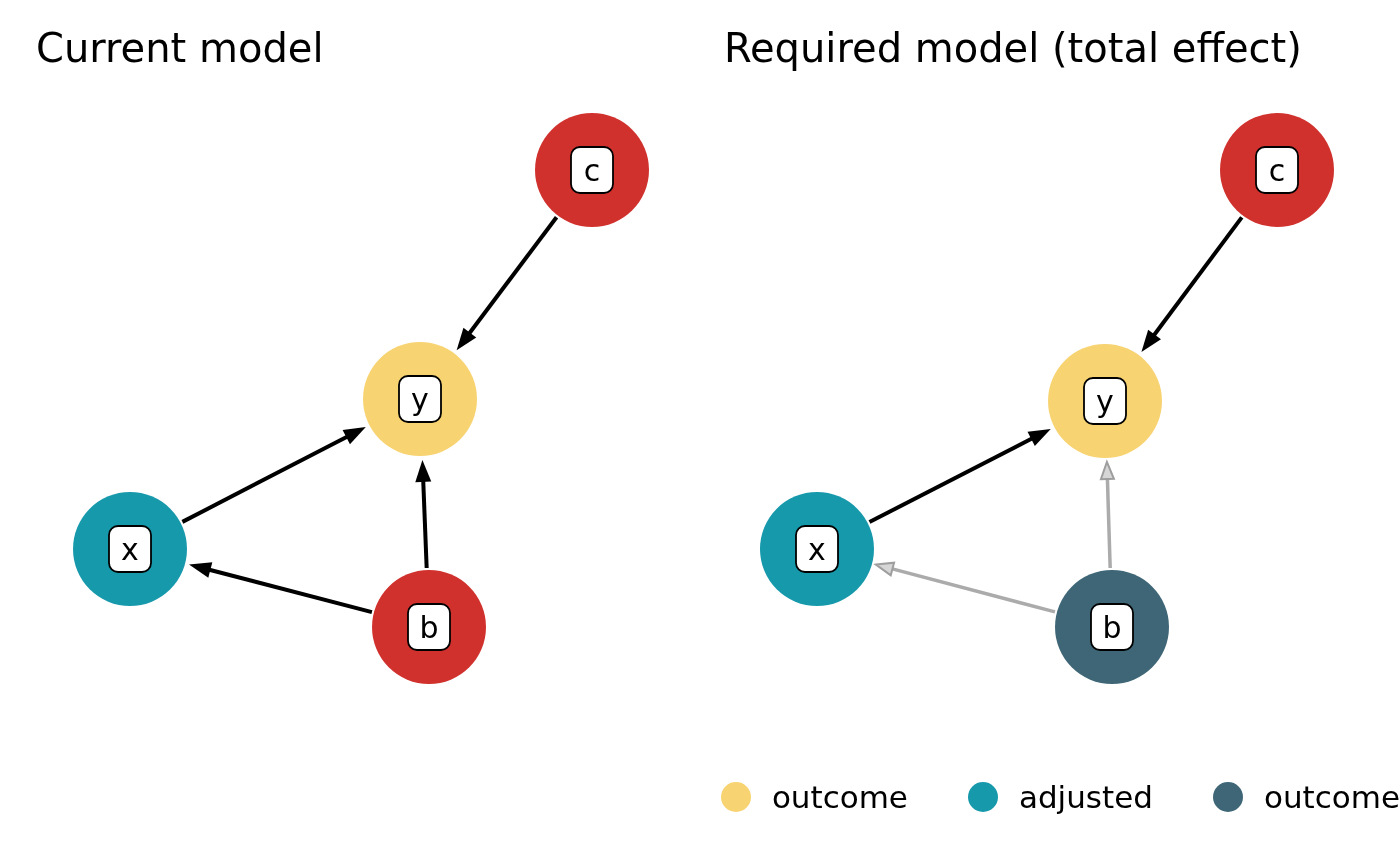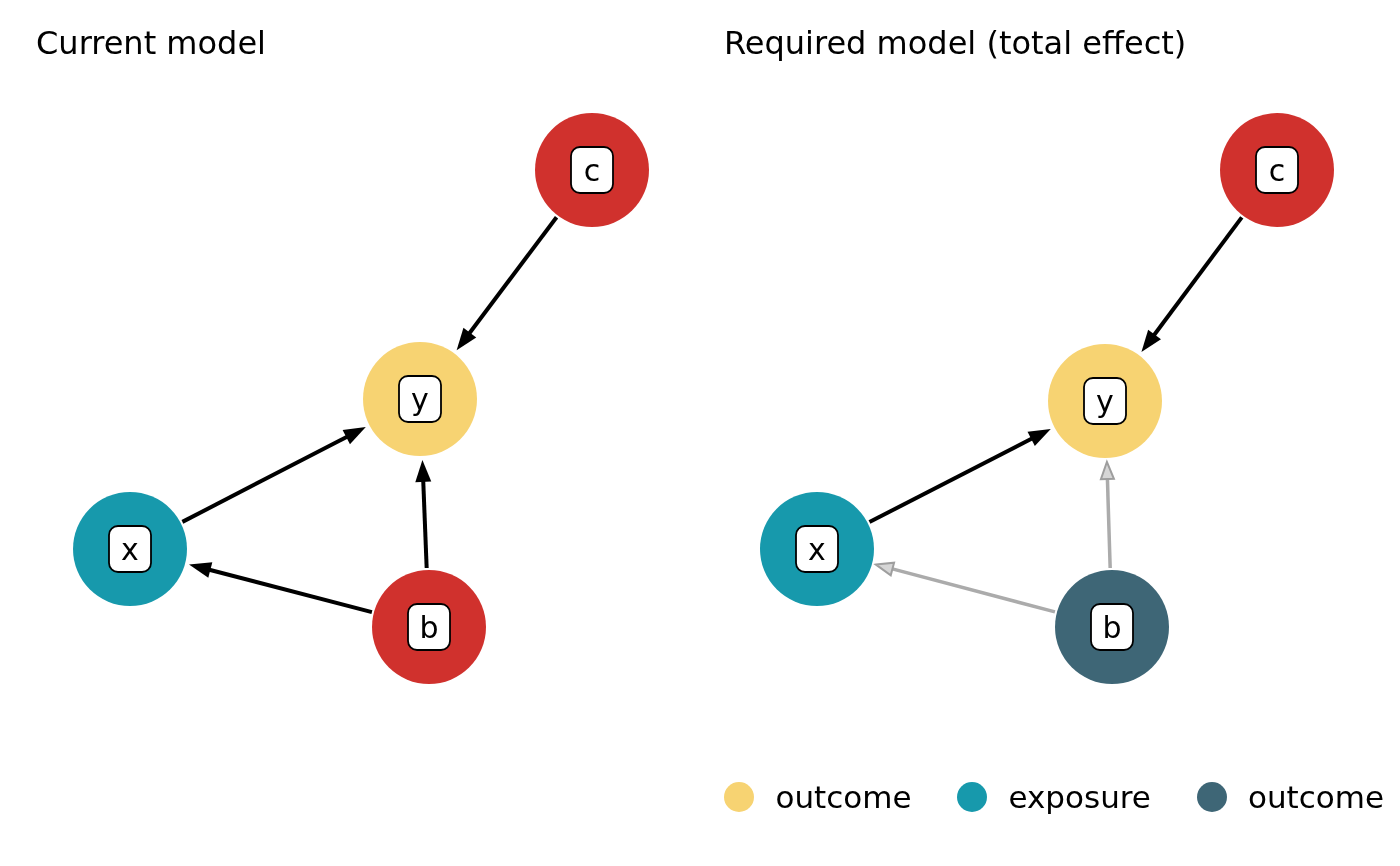--- a/index.html
+++ b/index.html
@@ -11,42 +11,42 @@
   .canvas {
     position: relative;
     width: 1400px;
     height: 866px;
     background: #ffffff;
     overflow: hidden;
   }
   .panel-title {
     position: absolute;
     top: 24px;
-    font-size: 32px;
+    font-size: 40px;
     line-height: 1.2;
     color: #000000;
     white-space: nowrap;
   }
   #title-left  { left: 36px; }
   #title-right { left: 724px; }
   #dag-svg {
     position: absolute;
     left: 0;
     top: 0;
   }
   #dag-svg text {
     font-family: "DejaVu Sans", "Liberation Sans", sans-serif;
   }
   .legend {
     position: absolute;
     top: 779px;
-    right: 16px;
+    right: 0;
     display: flex;
     align-items: flex-start;
-    column-gap: 46px;
+    column-gap: 60px;
   }
   .legend-item {
     display: flex;
     align-items: center;
     column-gap: 21px;
   }
   .legend-dot {
     display: inline-block;
     width: 30px;
     height: 30px;
@@ -111,21 +111,21 @@
       <text x="1112" y="627" text-anchor="middle" dominant-baseline="central" font-size="30" fill="#000000">b</text>
     </svg>
 
   <div class="legend">
     <div class="legend-item">
       <span class="legend-dot" style="background-color: rgb(247, 211, 114);"></span>
       <span class="legend-label">outcome</span>
     </div>
     <div class="legend-item">
       <span class="legend-dot" style="background-color: rgb(23, 153, 172);"></span>
-      <span class="legend-label">exposure</span>
+      <span class="legend-label">adjusted</span>
     </div>
     <div class="legend-item">
       <span class="legend-dot" style="background-color: rgb(62, 102, 118);"></span>
       <span class="legend-label">outcome</span>
     </div>
   </div>
 
 </div>
 
 </body></html>

